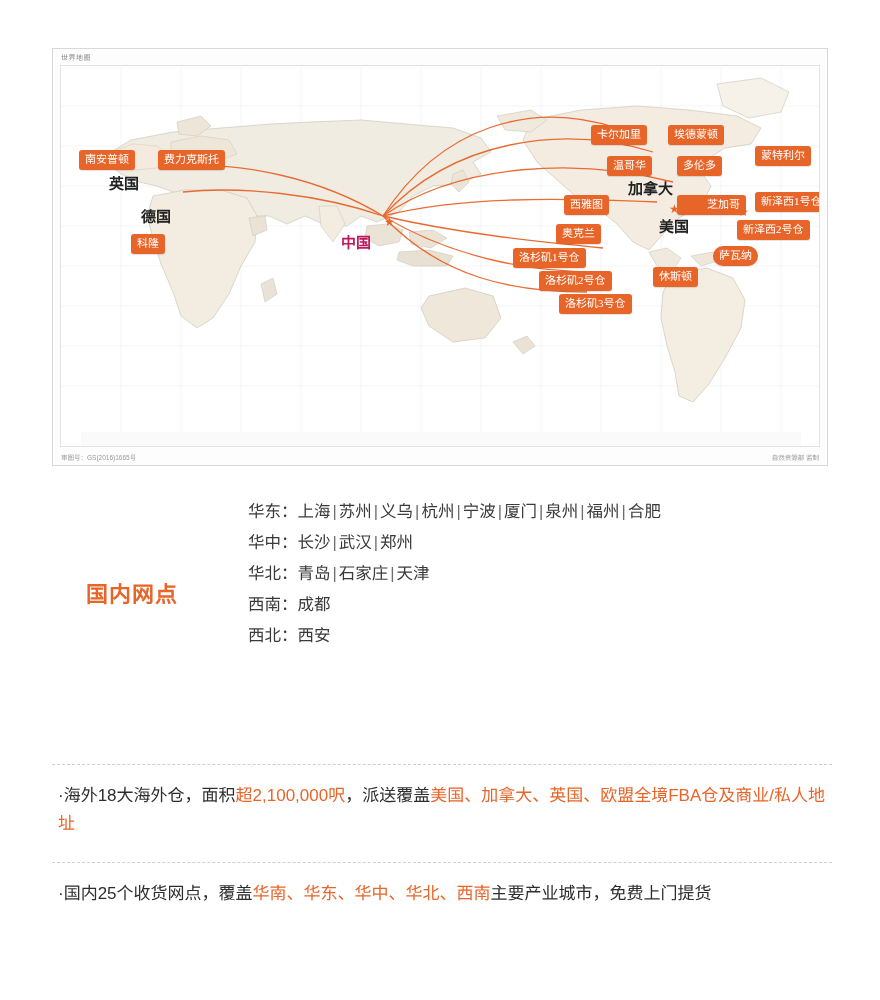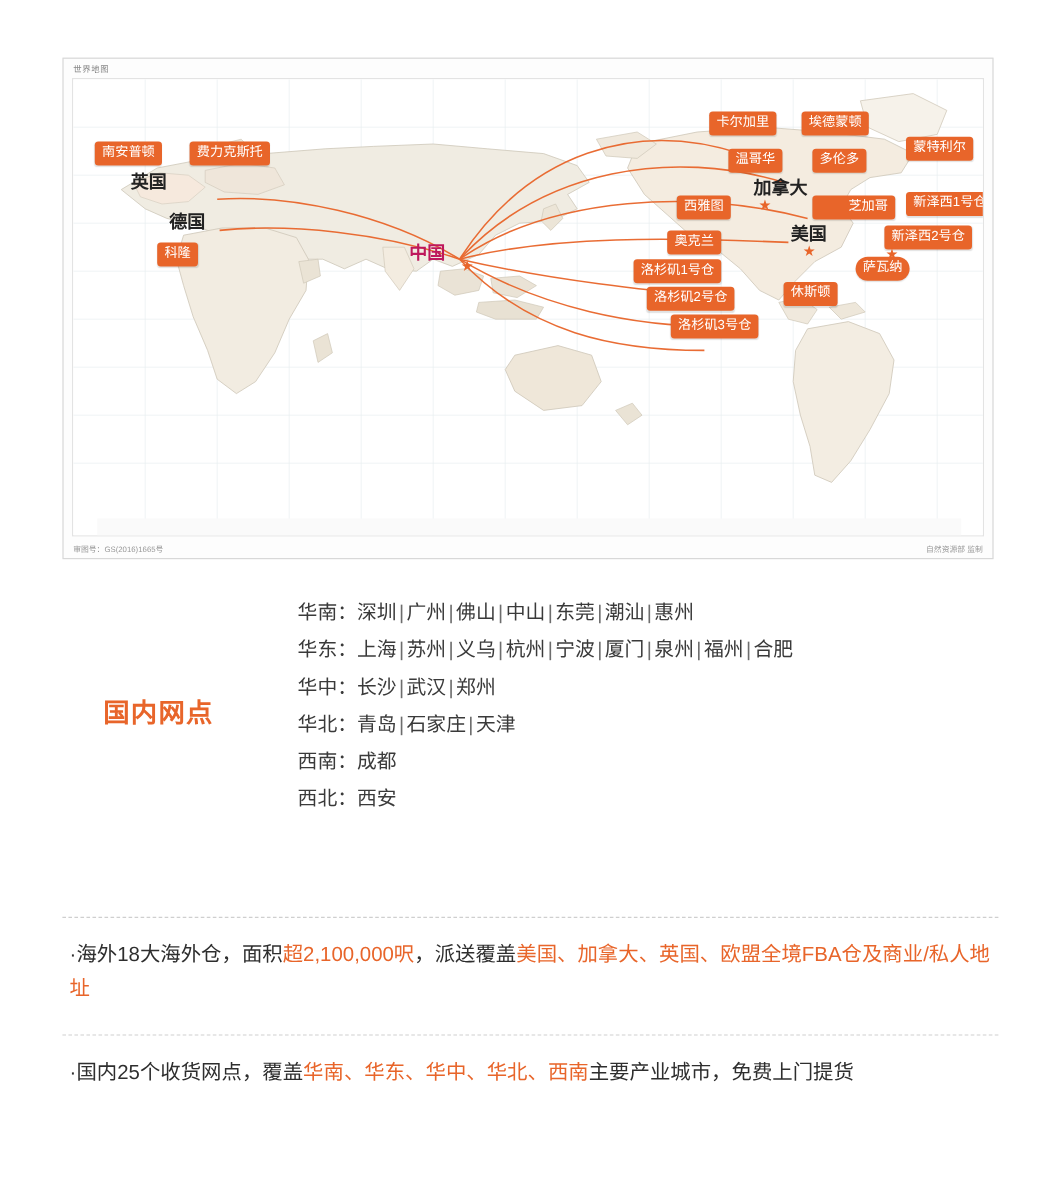--- a/index.html
+++ b/index.html
@@ -64,22 +64,23 @@
   
   .chip {
     position: absolute;
     background: #e8652a;
     color: #fff;
     font-size: 11px;
     line-height: 1;
     padding: 4px 6px 5px 6px;
     border-radius: 3px;
     white-space: nowrap;
-    font-family: Liberation Sans, sans-serif;
+    font-family: Liberation Serif, serif;
     box-shadow: 0 1px 1px rgba(0,0,0,0.12);
+    margin-top: 32px;
   }
   .chip.big {
     background: transparent;
     color: #222;
     font-size: 15px;
     font-weight: bold;
     padding: 0;
     box-shadow: none;
   }
   .chip.orange-text {
@@ -249,40 +250,37 @@
     <div class="chip" style="left:694px;top:48px;">蒙特利尔</div>
     <div class="chip" style="left:546px;top:58px;">温哥华</div>
     <div class="chip" style="left:616px;top:58px;">多伦多</div>
     <div class="chip big" style="left:567px;top:84px;">加拿大</div>
     <div class="chip" style="left:503px;top:97px;">西雅图</div>
     <div class="chip" style="left:616px;top:97px;padding-left:30px;">芝加哥</div>
     <div class="chip" style="left:694px;top:94px;">新泽西1号仓</div>
     <div class="chip big" style="left:598px;top:122px;">美国</div>
     <div class="chip" style="left:495px;top:126px;">奥克兰</div>
     <div class="chip" style="left:676px;top:122px;">新泽西2号仓</div>
-    <div class="chip" style="left:467px;top:150px;">洛杉矶1号仓</div>
+    <div class="chip" style="left:452px;top:150px;">洛杉矶1号仓</div>
     <div class="chip" style="left:652px;top:148px;border-radius:10px;">萨瓦纳</div>
     <div class="chip" style="left:478px;top:173px;">洛杉矶2号仓</div>
     <div class="chip" style="left:592px;top:169px;">休斯顿</div>
     <div class="chip" style="left:498px;top:196px;">洛杉矶3号仓</div>
 
     <div class="star" style="left:323px;top:150px;">★</div>
     <div class="star" style="left:571px;top:99px;">★</div>
     <div class="star" style="left:608px;top:137px;">★</div>
     <div class="star" style="left:677px;top:140px;">★</div>
   </div>
 </div>
 
 <div class="domestic">
   <div class="domestic-title">国内网点</div>
   <div class="domestic-lines">
     <div class="dline">
-      <span>华南：</span><span title="华南："><span>深圳</span><span class="sep">|</span><span>广州</span><span class="sep">|</span><span>佛山</span><span class="sep">|</span><span>中山</span><span class="sep">|</span><span>东莞</span><span class="sep">|</span><span>潮汕</span><span class="sep">|</span><span>惠州</span></span>
-    </div>
-    <div class="dline">
       <span>华东：</span><span><span>上海</span><span class="sep">|</span><span>苏州</span><span class="sep">|</span><span>义乌</span><span class="sep">|</span><span>杭州</span><span class="sep">|</span><span>宁波</span><span class="sep">|</span><span>厦门</span><span class="sep">|</span><span>泉州</span><span class="sep">|</span><span>福州</span><span class="sep">|</span><span>合肥</span></span>
     </div>
     <div class="dline">
       <span>华中：</span><span><span>长沙</span><span class="sep">|</span><span>武汉</span><span class="sep">|</span><span>郑州</span></span>
     </div>
     <div class="dline">
       <span>华北：</span><span><span>青岛</span><span class="sep">|</span><span>石家庄</span><span class="sep">|</span><span>天津</span></span>
     </div>
     <div class="dline">
       <span>西南：</span><span>成都</span>

